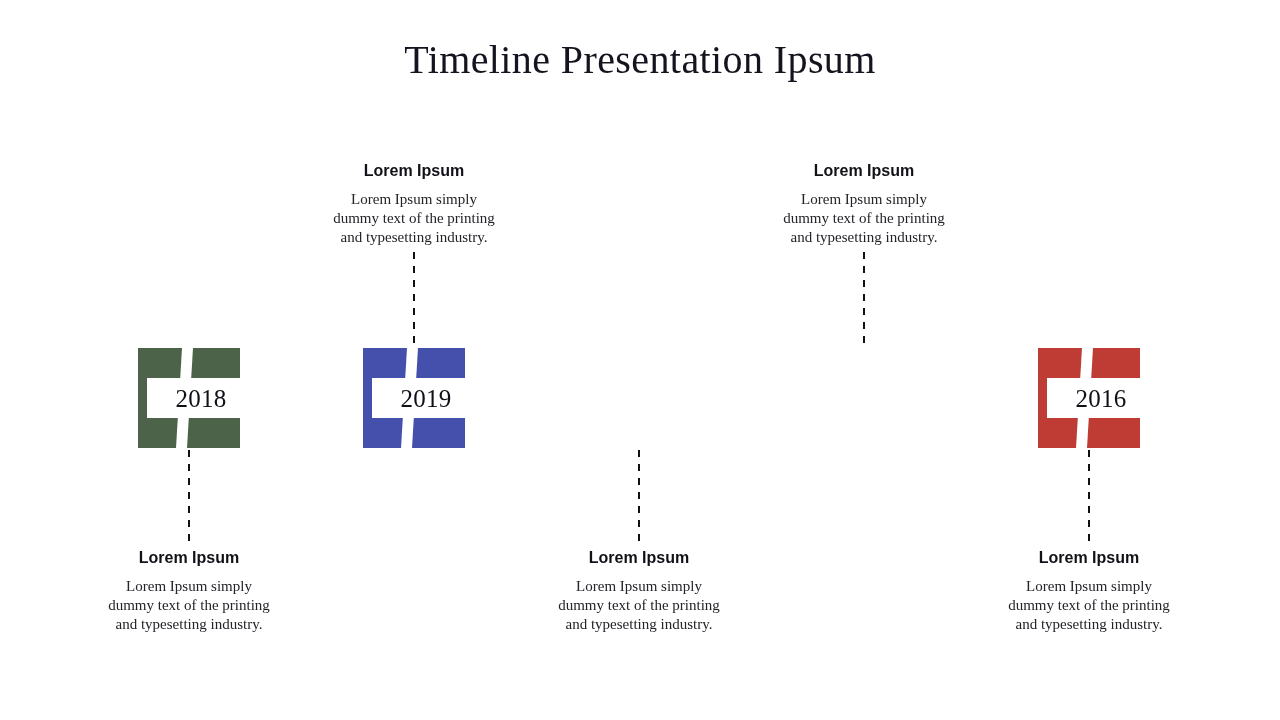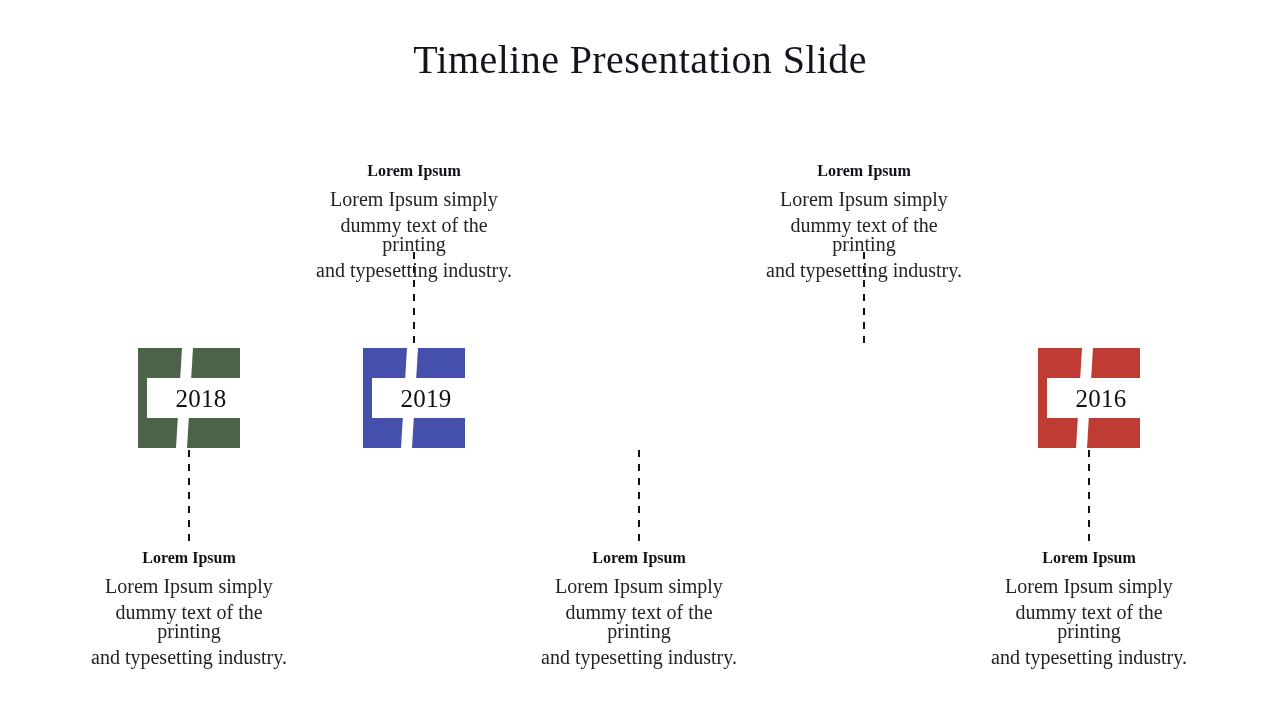--- a/index.html
+++ b/index.html
@@ -120,42 +120,42 @@
     position: absolute;
     left: 50%;
     width: 212px;
     margin-left: -106px;
     text-align: center;
   }
   .caption.above { top: 161px; }
   .caption.below { top: 548px; }
 
   .caption-title {
-    font-family: Liberation Serif, serif;
+    font-family: Liberation Sans, sans-serif;
     font-size: 16px;
     font-weight: 700;
     color: #111118;
     line-height: 20px;
     margin: 0 0 9px 0;
   }
   .caption-body {
     font-family: "Liberation Serif", "DejaVu Serif", serif;
-    font-size: 20px;
+    font-size: 15px;
     font-weight: 400;
     color: #232329;
     line-height: 19px;
-    margin: 7px;
+    margin: 0;
   }
 </style>
 </head>
 <body>
 
 <div id="slide">
 
-  <div id="slide-title">Timeline Presentation Slide</div>
+  <div id="slide-title">Timeline Presentation Ipsum</div>
 
   <div id="timeline">
       <div class="milestone" style="left: 76px;">
         <div class="icon-wrap">
           <svg class="icon-svg" viewBox="0 0 102 100">
             <polygon points="0,0 44,0 38,100 0,100" fill="#4D6349"></polygon>
             <polygon points="55,0 102,0 102,100 49,100" fill="#4D6349"></polygon>
           </svg>
           <div class="year-box">
             <span class="year-text">2018</span>

